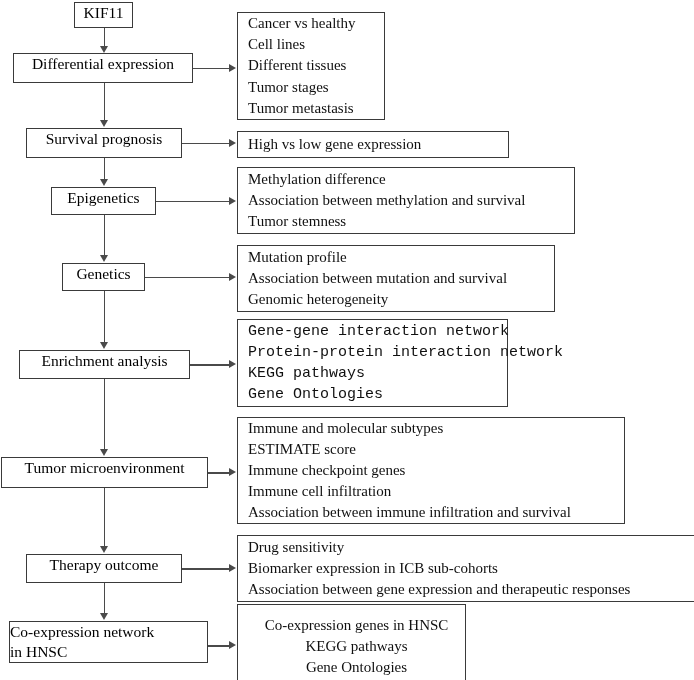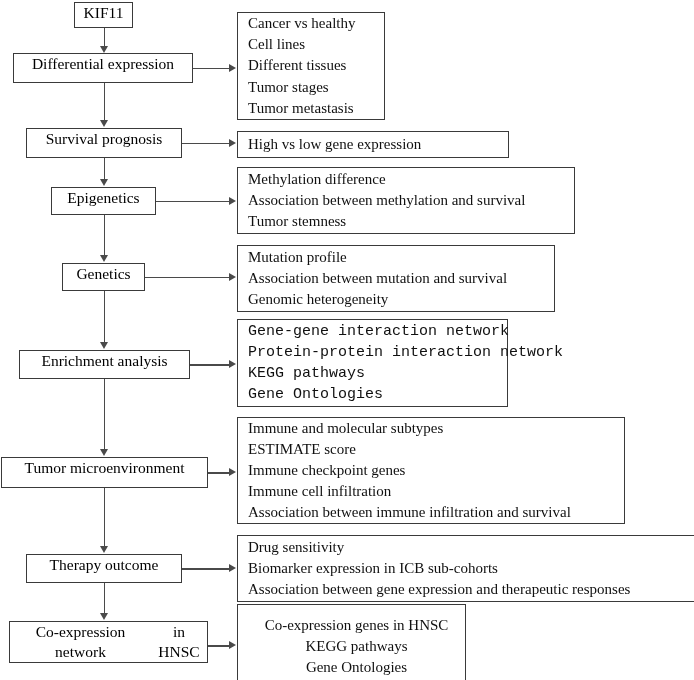--- a/index.html
+++ b/index.html
@@ -28,21 +28,21 @@
     align-items: flex-start;
     justify-content: center;
     font-size: 15.5px;
     line-height: 19px;
     text-align: center;
     color: #000000;
     white-space: nowrap;
   }
   .node.two-line {
     white-space: normal;
-    flex-direction: row;
+    flex-direction: column;
     line-height: 20px;
     font-family: Liberation Serif, serif;
   }
   
   .detail {
     position: absolute;
     box-sizing: border-box;
     border: 1.4px solid #3a3a3a;
     background: #ffffff;
     display: flex;

